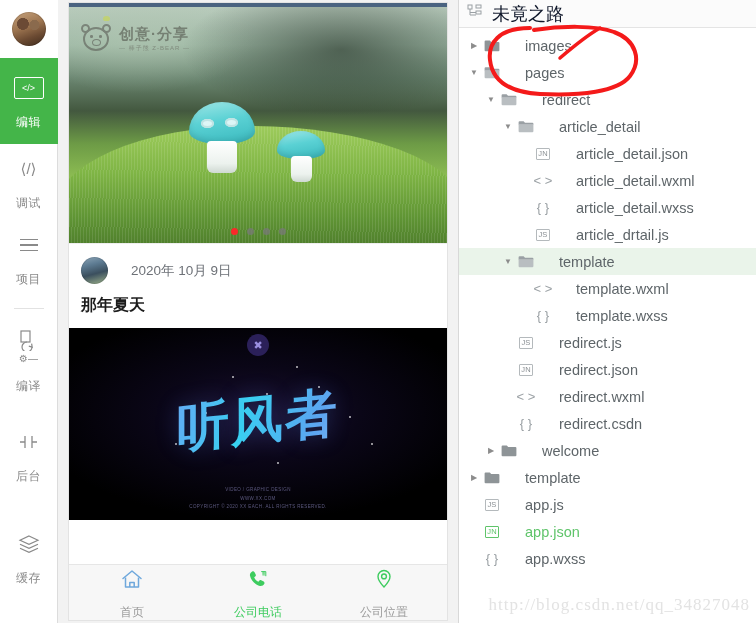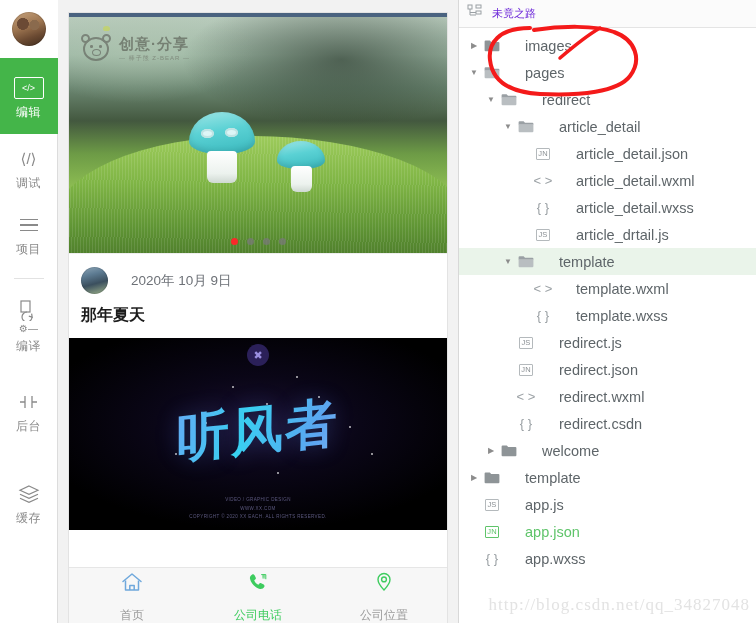--- a/index.html
+++ b/index.html
@@ -45,21 +45,21 @@
   .nav-item {
     width: 58px;
     padding: 13px 0 11px 0;
     display: flex; flex-direction: column; align-items: center;
     color: #8a8a8a;
     cursor: pointer;
     user-select: none;
   }
   .nav-item .nav-label {
     font-size: 12px;
-    margin-top: 6px;
+    margin-top: 16px;
     letter-spacing: .5px;
     line-height: 1;
   }
   .nav-item .nav-ico {
     height: 24px;
     display: flex; align-items: center; justify-content: center;
     font-size: 13px;
     color: #8a8a8a;
   }
   .nav-item.active {
@@ -90,21 +90,21 @@
     width: 400px;
     flex: 0 0 400px;
     height: 623px;
     background: #f2f2f2;
     position: relative;
     display: flex; flex-direction: column;
     align-items: center;
   }
   .phone {
     width: 378px;
-    margin-top: 13px;
+    margin-top: 3px;
     height: 617px;
     background: #ffffff;
     position: relative;
     display: flex; flex-direction: column;
     overflow: hidden;
     box-shadow: 0 0 0 1px #e3e3e3;
   }
   .phone-topbar { height: 4px; background: #4a6380; width: 100%; }
 
   
@@ -252,21 +252,21 @@
     display: flex; flex-direction: column;
     overflow: hidden;
   }
   .tree-header {
     height: 28px; min-height: 28px;
     display: flex; align-items: center; gap: 10px;
     padding-left: 8px;
     border-bottom: 1px solid #e4e4e4;
     background: #fbfbfb;
   }
-  .tree-header .title { font-size: 11px; color: #6d28d9; }
+  .tree-header .title { font-size: 18px; color: #0f172a; }
   .tree-body { flex: 1; position: relative; padding-top: 4px; }
   .row {
     height: 27px;
     display: flex; align-items: center;
     font-size: 14.5px;
     color: #5e6569;
     white-space: nowrap;
     cursor: pointer;
   }
   .row.sel { background: #eaf4ea; }

